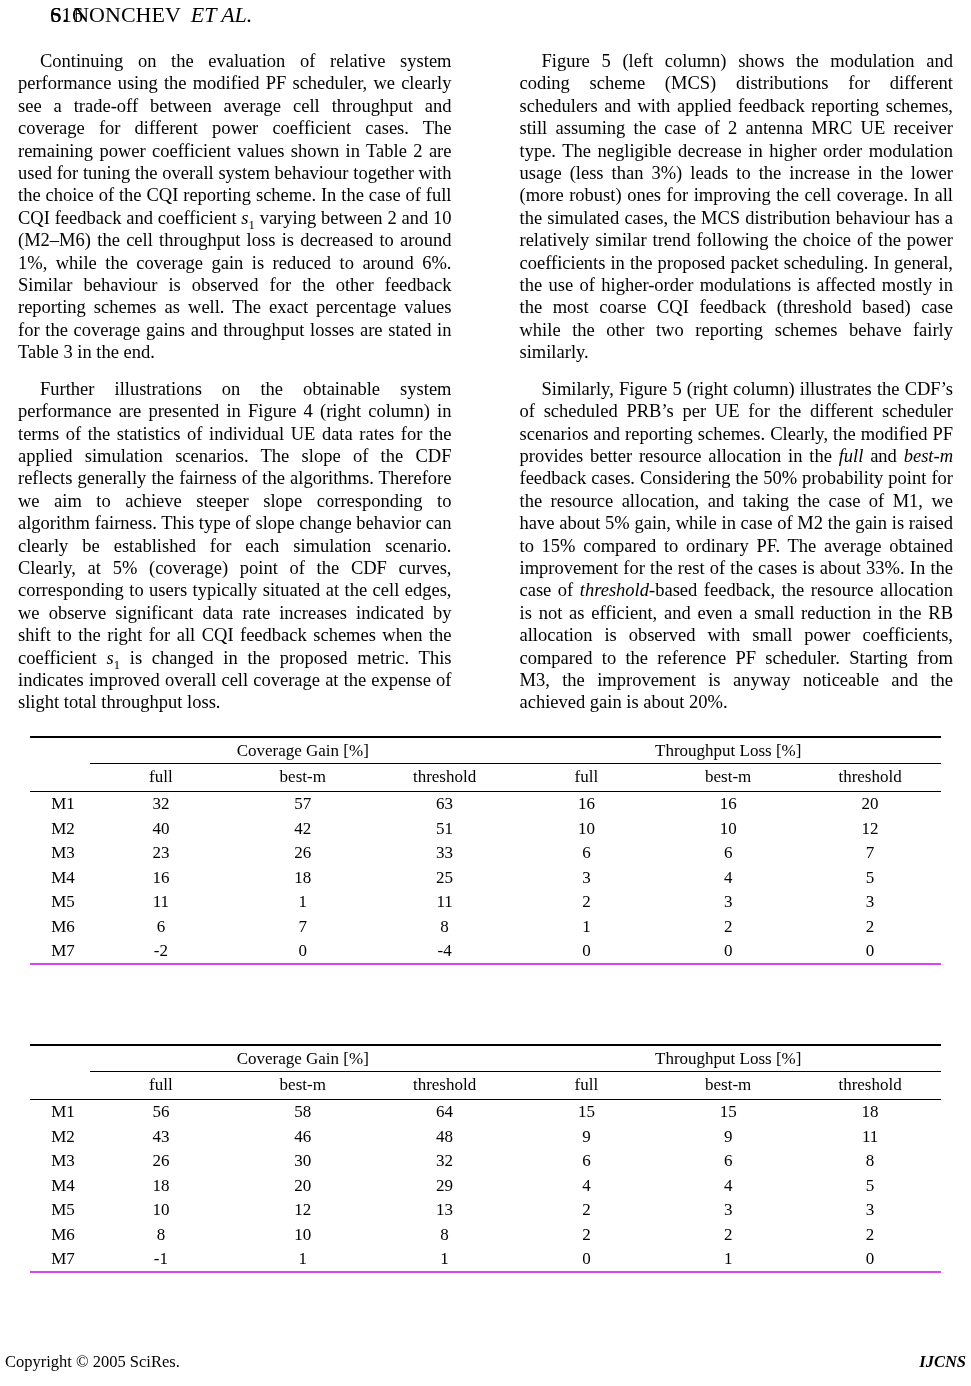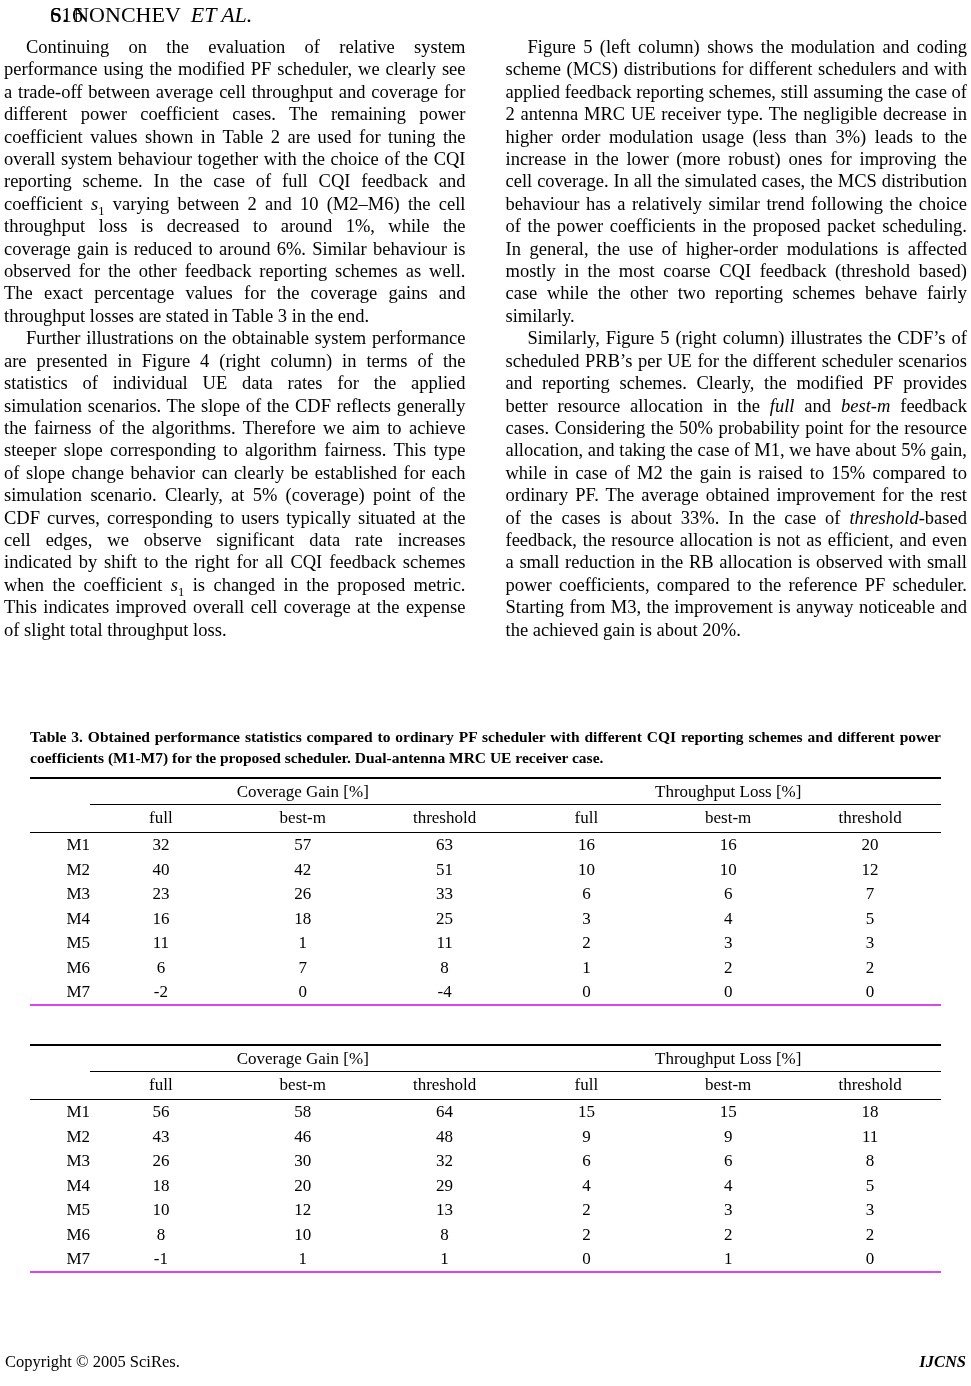--- a/index.html
+++ b/index.html
@@ -17,21 +17,21 @@
   .runtitle{position:absolute;left:0;right:0;top:0;text-align:left;}
   .runtitle .it{font-style:italic;}
   .sp{display:inline-block;width:10px;}
 
   
   .cols{
     position:absolute;top:36px;left:4px;width:963px;
     display:flex;gap:40px;
   }
   .col{width:462px;font-size:18.5px;line-height:22.4px;text-align:justify;}
-  .col p{margin:0;text-indent:22px;}
+  .col p{margin:14px;text-indent:22px;}
   .ivar{font-style:italic;}
   sub{font-size:0.68em;line-height:0;}
   .emph{font-style:italic;}
 
   
   .tblock{position:absolute;left:30px;width:911px;}
   .t3{top:727px;}
   .t4{top:1035px;}
   .tcaption{
     font-weight:bold;font-size:15.5px;line-height:20.5px;
@@ -42,21 +42,21 @@
     font-size:17px;margin-top:9px;
     border-top:2px solid #000;border-bottom:2px solid #d946ef;
   }
   table.data col.lab{width:60px;}
   table.data th,table.data td{
     font-weight:normal;text-align:center;padding:2.5px 0;line-height:19.5px;
   }
   tr.grouprow th{border-bottom:1.5px solid #000;padding-bottom:3px;}
   tr.grouprow td{border-bottom:none;}
   tr.colhead th,tr.colhead td{border-bottom:1.5px solid #000;padding:3px 0 4px 0;}
-  tbody th.rowlabel{text-align:right;padding-left:6px;font-weight:normal;}
+  tbody th.rowlabel{text-align:center;padding-left:6px;font-weight:normal;}
 
   
   .pfoot{position:absolute;top:1352px;left:5px;right:5px;height:22px;font-size:16.5px;}
   .copyright{position:absolute;left:0;top:0;}
   .journal{position:absolute;right:0;top:0;font-weight:bold;font-style:italic;}
 </style>
 </head>
 <body>
 
 <div class="page">
@@ -71,21 +71,20 @@
       <p><span>Continuing on the evaluation of relative system performance using the modified PF scheduler, we clearly see a trade-off between average cell throughput and coverage for different power coefficient cases. The remaining power coefficient values shown in Table 2 are used for tuning the overall system behaviour together with the choice of the CQI reporting scheme. In the case of full CQI feedback and coefficient </span><span class="ivar">s</span><sub>1</sub><span> varying between 2 and 10 (M2–M6) the cell throughput loss is decreased to around 1%, while the coverage gain is reduced to around 6%. Similar behaviour is observed for the other feedback reporting schemes as well. The exact percentage values for the coverage gains and throughput losses are stated in Table 3 in the end.</span></p>
       <p><span>Further illustrations on the obtainable system performance are presented in Figure 4 (right column) in terms of the statistics of individual UE data rates for the applied simulation scenarios. The slope of the CDF reflects generally the fairness of the algorithms. Therefore we aim to achieve steeper slope corresponding to algorithm fairness. This type of slope change behavior can clearly be established for each simulation scenario. Clearly, at 5% (coverage) point of the CDF curves, corresponding to users typically situated at the cell edges, we observe significant data rate increases indicated by shift to the right for all CQI feedback schemes when the coefficient </span><span class="ivar">s</span><sub>1</sub><span> is changed in the proposed metric. This indicates improved overall cell coverage at the expense of slight total throughput loss.</span></p>
     </div>
     <div class="col">
       <p>Figure 5 (left column) shows the modulation and coding scheme (MCS) distributions for different schedulers and with applied feedback reporting schemes, still assuming the case of 2 antenna MRC UE receiver type. The negligible decrease in higher order modulation usage (less than 3%) leads to the increase in the lower (more robust) ones for improving the cell coverage. In all the simulated cases, the MCS distribution behaviour has a relatively similar trend following the choice of the power coefficients in the proposed packet scheduling. In general, the use of higher-order modulations is affected mostly in the most coarse CQI feedback (threshold based) case while the other two reporting schemes behave fairly similarly.</p>
       <p><span>Similarly, Figure 5 (right column) illustrates the CDF’s of scheduled PRB’s per UE for the different scheduler scenarios and reporting schemes. Clearly, the modified PF provides better resource allocation in the </span><span class="emph">full</span><span> and </span><span class="emph">best-m</span><span> feedback cases. Considering the 50% probability point for the resource allocation, and taking the case of M1, we have about 5% gain, while in case of M2 the gain is raised to 15% compared to ordinary PF. The average obtained improvement for the rest of the cases is about 33%. In the case of </span><span class="emph">threshold</span><span>-based feedback, the resource allocation is not as efficient, and even a small reduction in the RB allocation is observed with small power coefficients, compared to the reference PF scheduler. Starting from M3, the improvement is anyway noticeable and the achieved gain is about 20%.</span></p>
     </div>
   </div>
 
   <div class="tblock t3">
-    <p class="tcaption">Table 3. Obtained performance statistics compared to ordinary PF scheduler with different CQI reporting schemes and different power coefficients (M1-M7) for the proposed scheduler. Dual-antenna MRC UE receiver case.</p>
     <table class="data">
       <colgroup>
           <col class="lab">
           <col>
           <col>
           <col>
           <col>
           <col>
           <col>
         </colgroup>

